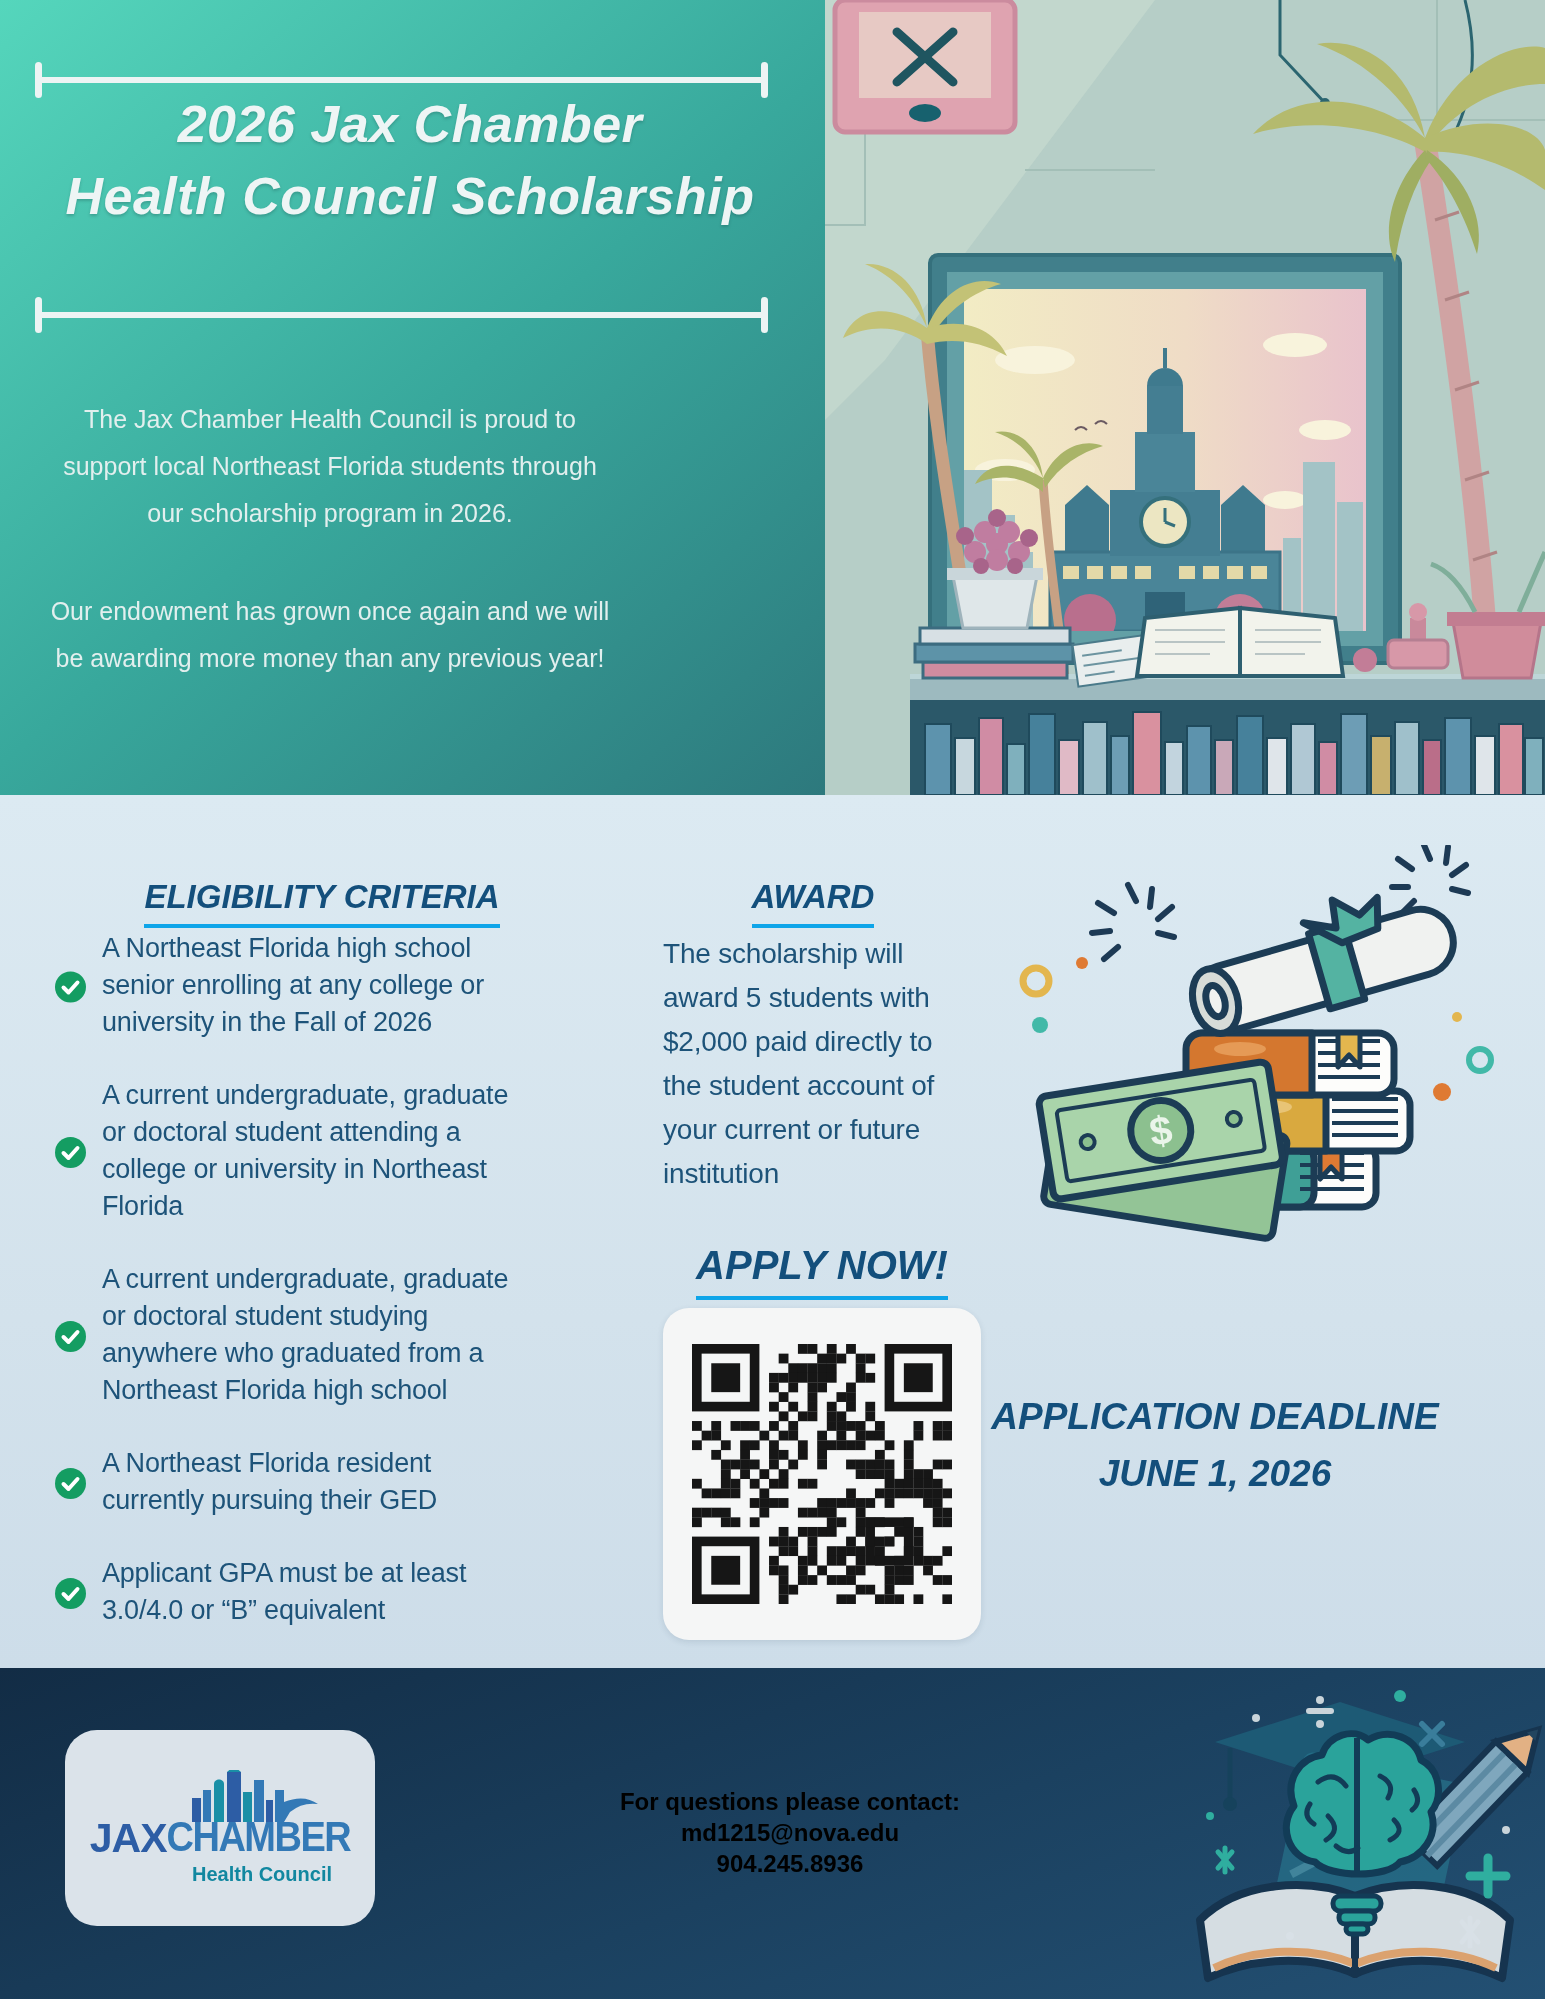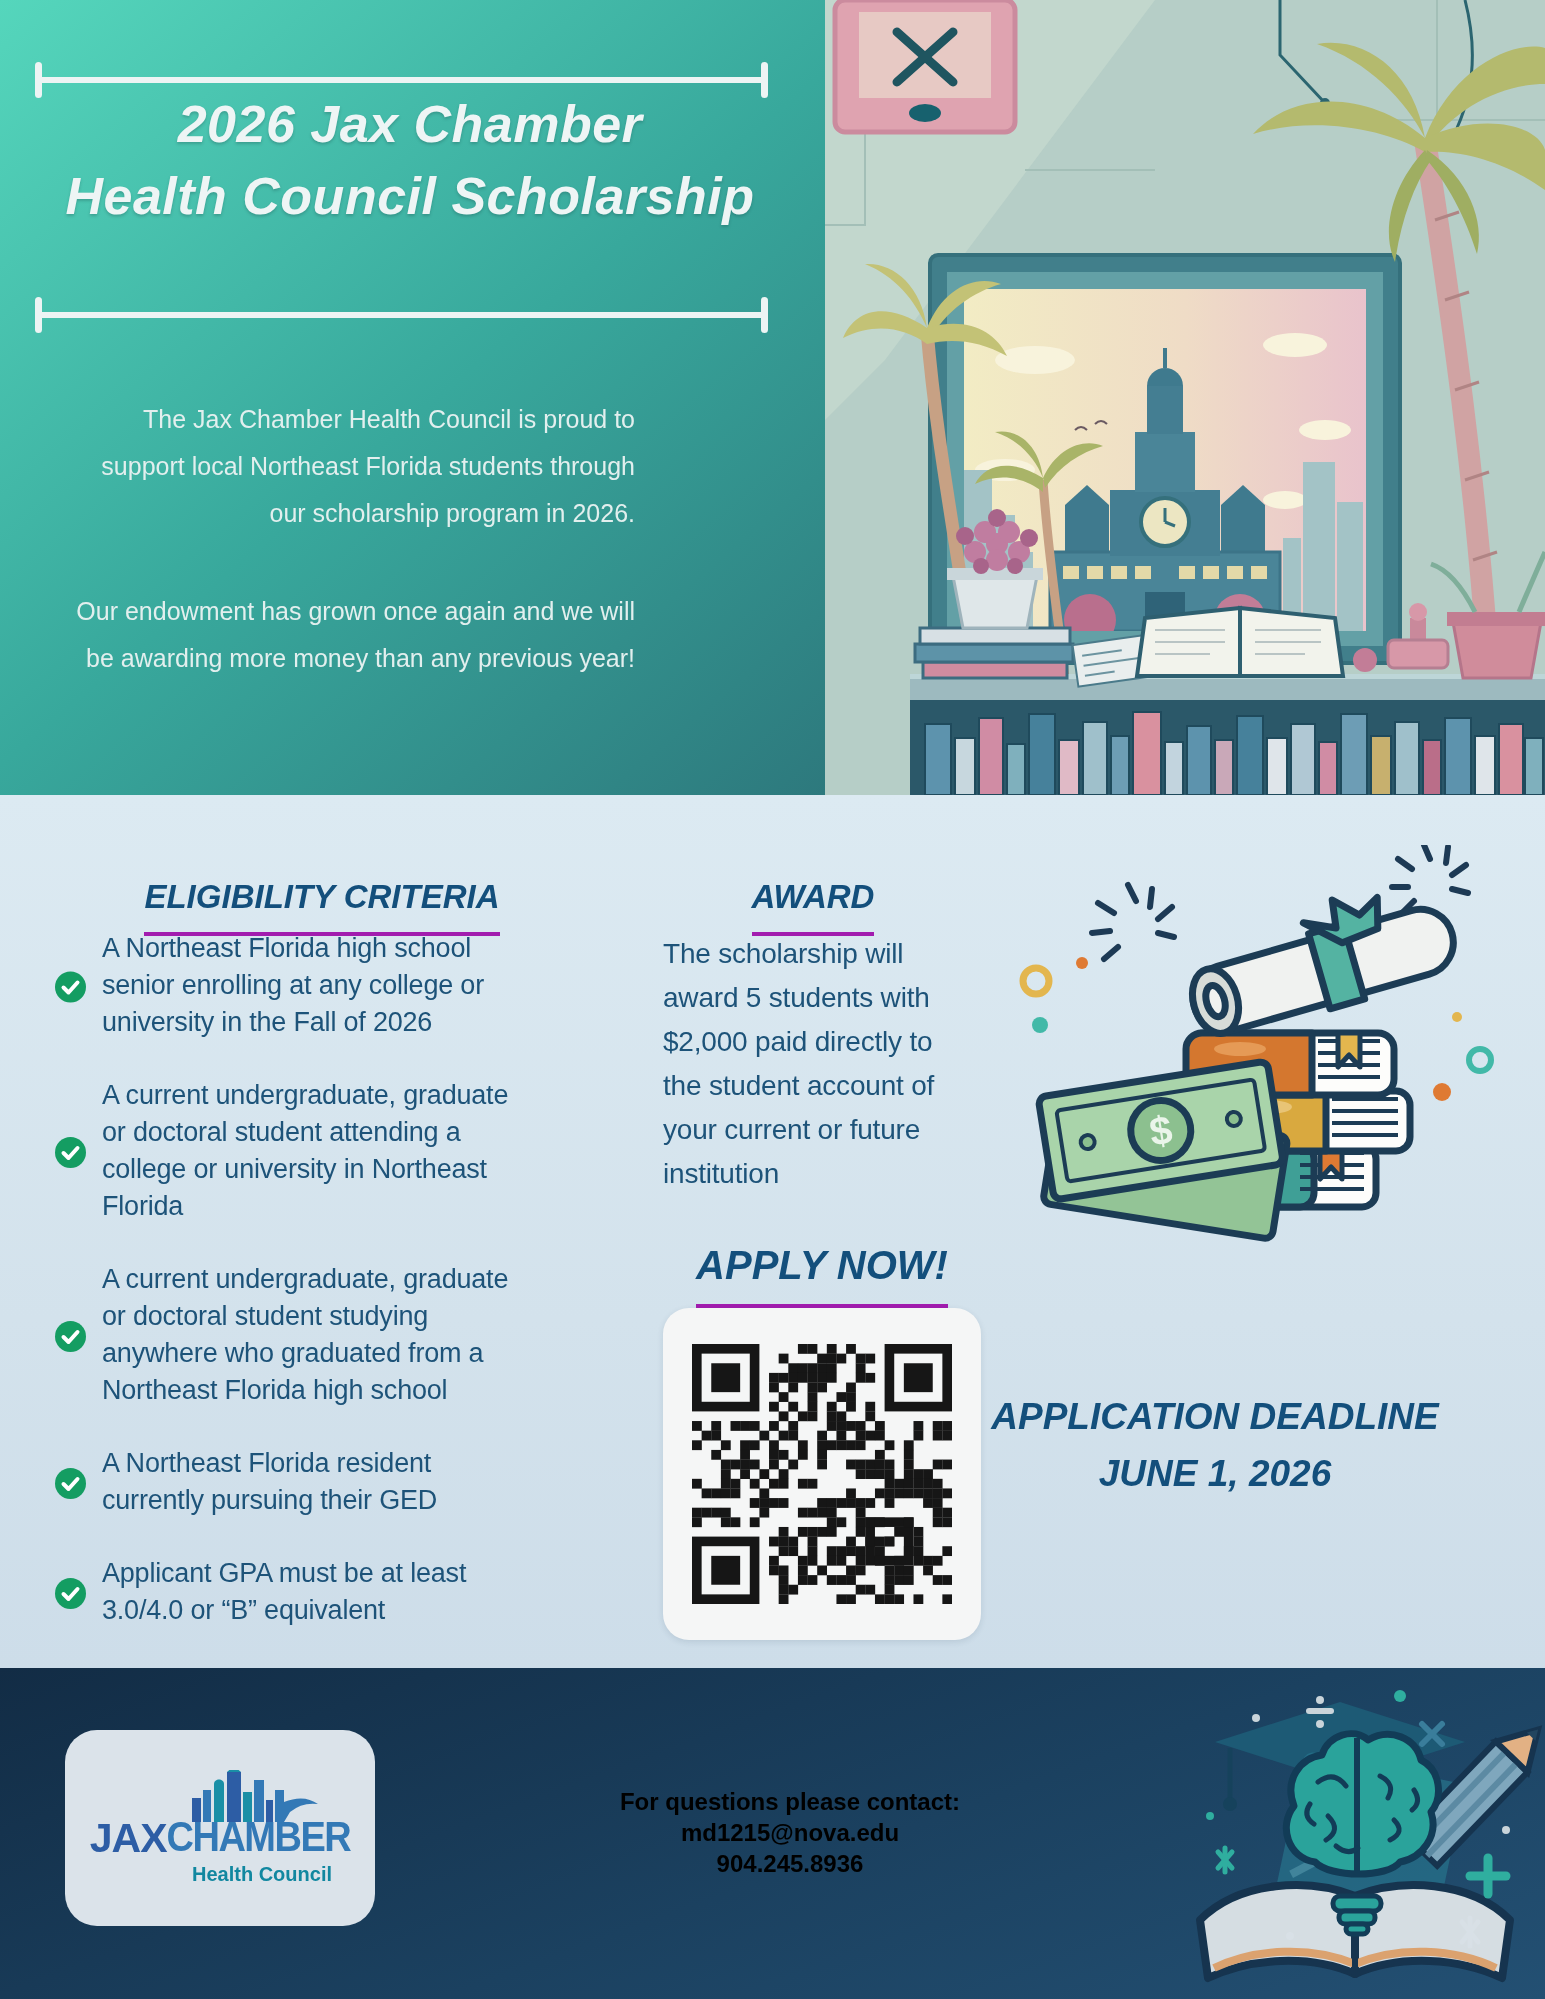--- a/index.html
+++ b/index.html
@@ -10,33 +10,33 @@
   
   .teal-panel{left:0;top:0;width:825px;height:1007px;
     background:linear-gradient(140deg,#55d6bc 0%,#38a89c 45%,#2a6b74 100%);}
   .bracket{left:35px;width:733px;height:36px;}
   .bracket .bar{position:absolute;left:3px;right:3px;top:15px;height:6px;background:#edf4f4;border-radius:3px;}
   .bracket .cap{position:absolute;top:0;width:7px;height:36px;background:#edf4f4;border-radius:4px;}
   .bracket .cap.r{right:0;} .bracket .cap.l{left:0;}
   .flyer-title{left:0;top:88px;width:820px;text-align:center;color:#eef5f5;
     font-size:52px;line-height:72px;font-weight:bold;font-style:italic;letter-spacing:.5px;
     text-shadow:0 2px 3px rgba(20,60,60,.25);}
-  .intro{left:25px;width:610px;text-align:right;color:#e2efee;font-size:25px;
+  .intro{left:25px;width:610px;text-align:center;color:#e2efee;font-size:25px;
     line-height:47px;white-space:pre-line;}
   .intro.p1{top:396px;} .intro.p2{top:588px;}
 
   
   .hero-art{left:825px;top:0;width:720px;height:795px;}
 
   
   .light-section{left:0;top:795px;width:1545px;height:873px;
     background:linear-gradient(180deg,#dceaf2 0%,#d3e2ec 60%,#cddde9 100%);}
 
   .sec-heading{font-size:33px;font-weight:bold;font-style:italic;color:#134f7c;text-align:center;}
-  .sec-heading span{border-bottom:4px solid #a21caf;padding-bottom:17px;}
+  .sec-heading span{border-bottom:4px solid #0ea5e9;padding-bottom:9px;}
   .elig-heading{left:57px;top:878px;width:530px;}
   .award-heading{left:663px;top:878px;width:300px;}
 
   .bullets{left:55px;top:930px;width:500px;}
   .bullet{display:flex;gap:16px;margin-bottom:36px;}
   .bullet .check{flex:0 0 31px;margin-top:3px;}
   .bullet .btext{color:#1d5379;font-size:27px;line-height:37px;white-space:pre-line;letter-spacing:-.2px;}
 
   .award-body{left:663px;top:932px;width:330px;color:#1d5379;font-size:28px;
     line-height:44px;white-space:pre-line;letter-spacing:-.2px;}

